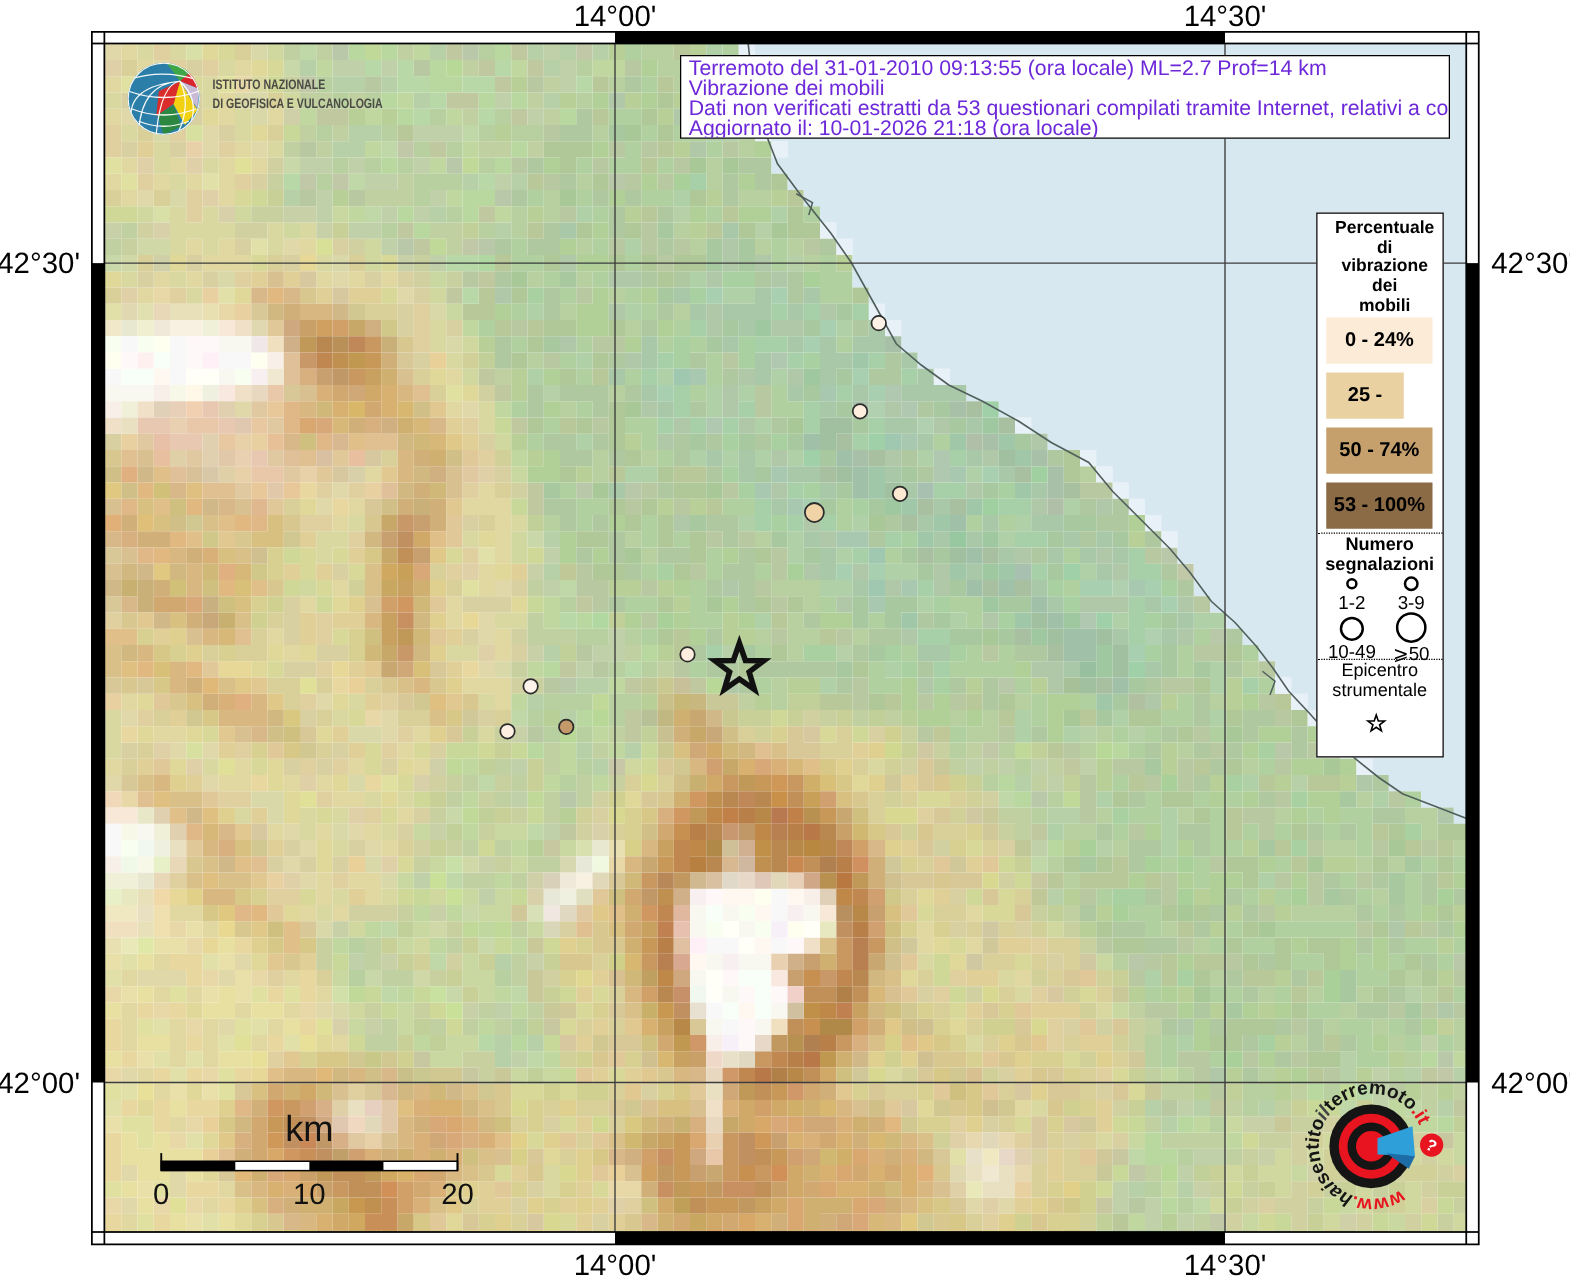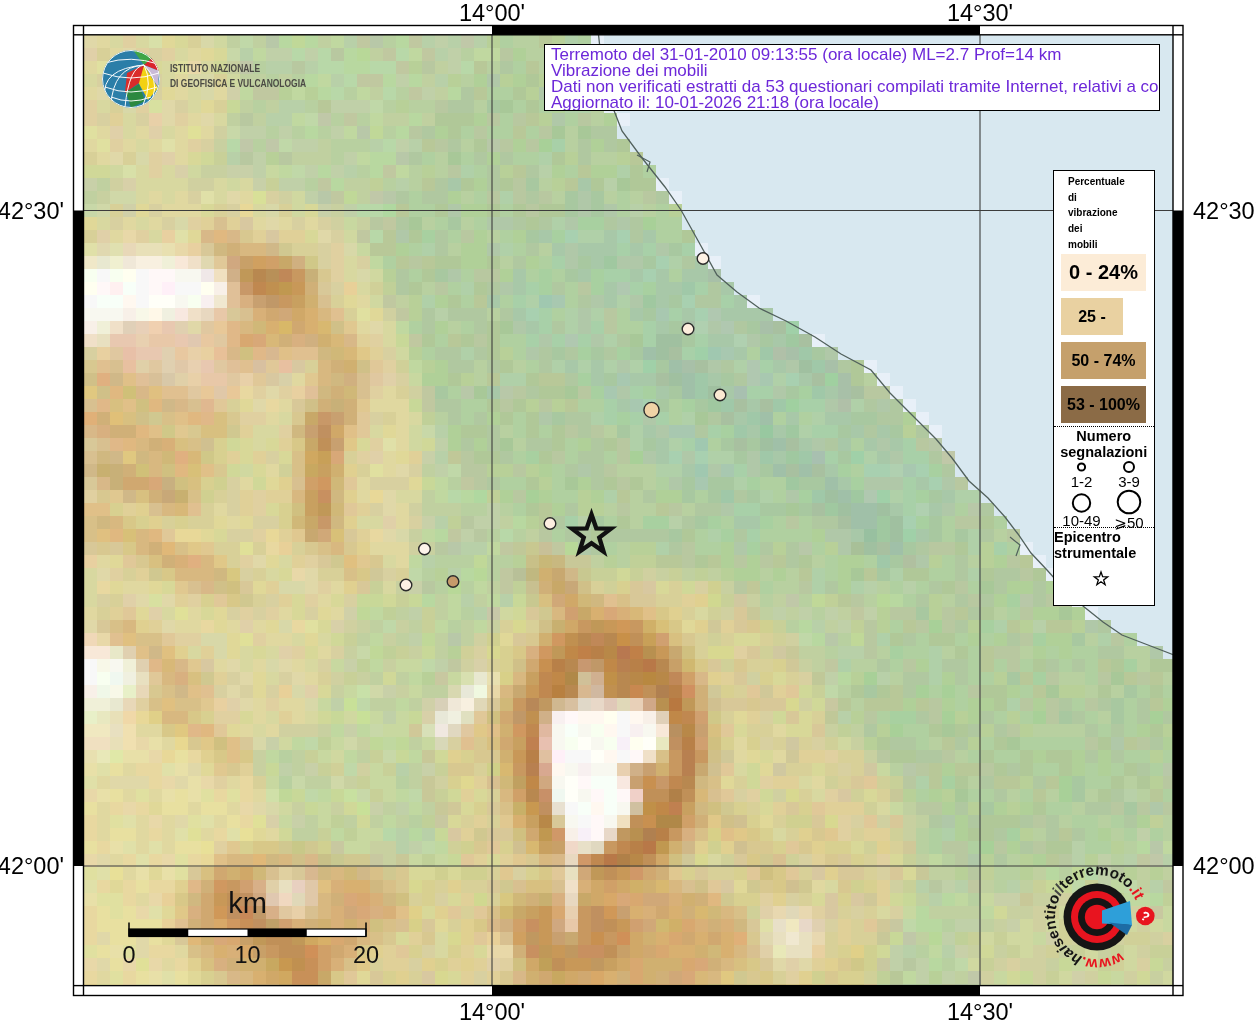--- a/index.html
+++ b/index.html
@@ -450,37 +450,37 @@
 
 <div class="abs" style="left:544px;top:44px;width:608px;height:63px;background:#fff;border:1.2px solid #000;
 font-size:17px;line-height:15.9px;padding:2px 0 0 6px;color:#6d28d9;white-space:nowrap;overflow:hidden">
 Terremoto del 31-01-2010 09:13:55 (ora locale) ML=2.7 Prof=14 km<br>
 Vibrazione dei mobili<br>
 Dati non verificati estratti da 53 questionari compilati tramite Internet, relativi a comuni con almeno 3 questionari.<br>
 Aggiornato il: 10-01-2026 21:18 (ora locale)
 </div>
 
 <div class="abs" style="left:1053px;top:170px;width:99.5px;height:434px;background:#fff;border:1.6px solid #000;color:#000">
- <div class="abs" style="left:14px;top:3px;width:100%;text-align:left;font-weight:bold;font-size:10px;line-height:15.7px">Percentuale<br>di<br>vibrazione<br>dei<br>mobili</div>
- <div class="abs" style="left:7px;top:83px;width:85px;height:37px;background:#fcecd7;text-align:center;font-weight:bold;font-size:20px;line-height:37px">0 - 24%</div>
+ <div class="abs" style="left:4px;top:3px;width:100%;text-align:center;font-weight:bold;font-size:14px;line-height:15.7px">Percentuale<br>di<br>vibrazione<br>dei<br>mobili</div>
+ <div class="abs" style="left:7px;top:83px;width:85px;height:37px;background:#fcecd7;text-align:center;font-weight:bold;font-size:16px;line-height:37px">0 - 24%</div>
  <div class="abs" style="left:7px;top:127px;width:62px;height:37px;background:#e9d1a1;text-align:center;font-weight:bold;font-size:16px;line-height:37px">25 - 49%</div>
  <div class="abs" style="left:7px;top:171px;width:85px;height:37px;background:#c5a06c;text-align:center;font-weight:bold;font-size:16px;line-height:37px">50 - 74%</div>
  <div class="abs" style="left:7px;top:215px;width:85px;height:37px;background:#8b6b46;text-align:center;font-weight:bold;font-size:16px;line-height:37px">53 - 100%</div>
  <div class="abs" style="left:0;top:255px;width:100%;border-top:1.6px dotted #000"></div>
  <div class="abs" style="left:0;top:258px;width:100%;text-align:center;font-weight:bold;font-size:14.5px;line-height:15.7px">Numero<br>segnalazioni</div>
  <svg class="abs" style="left:0;top:288px" width="99" height="110">
   <circle cx="27.5" cy="8" r="3.6" fill="none" stroke="#000" stroke-width="2"></circle>
   <circle cx="75" cy="8" r="5" fill="none" stroke="#000" stroke-width="2"></circle>
   <text x="27.5" y="28" font-size="15" text-anchor="middle">1-2</text>
   <text x="75" y="28" font-size="15" text-anchor="middle">3-9</text>
   <circle cx="27.5" cy="44" r="8.7" fill="none" stroke="#000" stroke-width="2"></circle>
   <circle cx="75" cy="43" r="11.3" fill="none" stroke="#000" stroke-width="2"></circle>
   <text x="27.5" y="67" font-size="15" text-anchor="middle">10-49</text>
   <text x="75" y="69" font-size="15" text-anchor="middle">⩾50</text>
  </svg>
  <div class="abs" style="left:0;top:356px;width:100%;border-top:1.6px dotted #000"></div>
- <div class="abs" style="left:0;top:359px;width:100%;text-align:left;font-weight:bold;font-size:14.5px;line-height:15.7px">Epicentro<br>strumentale</div>
+ <div class="abs" style="left:0;top:359px;width:100%;text-align:center;font-weight:normal;font-size:14.5px;line-height:15.7px">Epicentro<br>strumentale</div>
  <svg class="abs" style="left:0;top:388px" width="99" height="40">
       <path d="M0.00,-7.00 L1.65,-2.27 L6.66,-2.16 L2.66,0.87 L4.11,5.66 L0.00,2.80 L-4.11,5.66 L-2.66,0.87 L-6.66,-2.16 L-1.65,-2.27 Z" fill="none" stroke="#000" stroke-width="1.3" transform="translate(47,20)"></path>
     </svg>
 </div>
 
 <div class="abs" style="left:170px;top:61px;color:#4b4a44;font-weight:bold;
 font-size:11px;line-height:15px;transform:scale(0.77,1);transform-origin:0 0;white-space:nowrap">ISTITUTO NAZIONALE<br>DI GEOFISICA E VULCANOLOGIA</div>
 </body></html>

